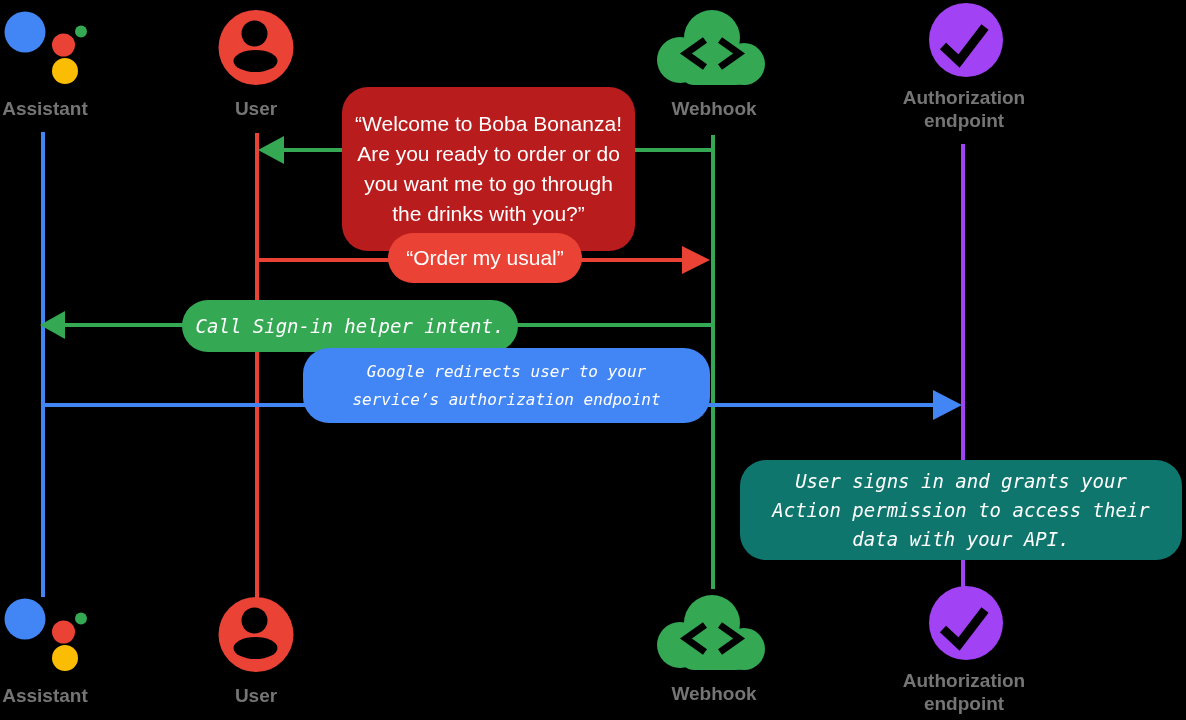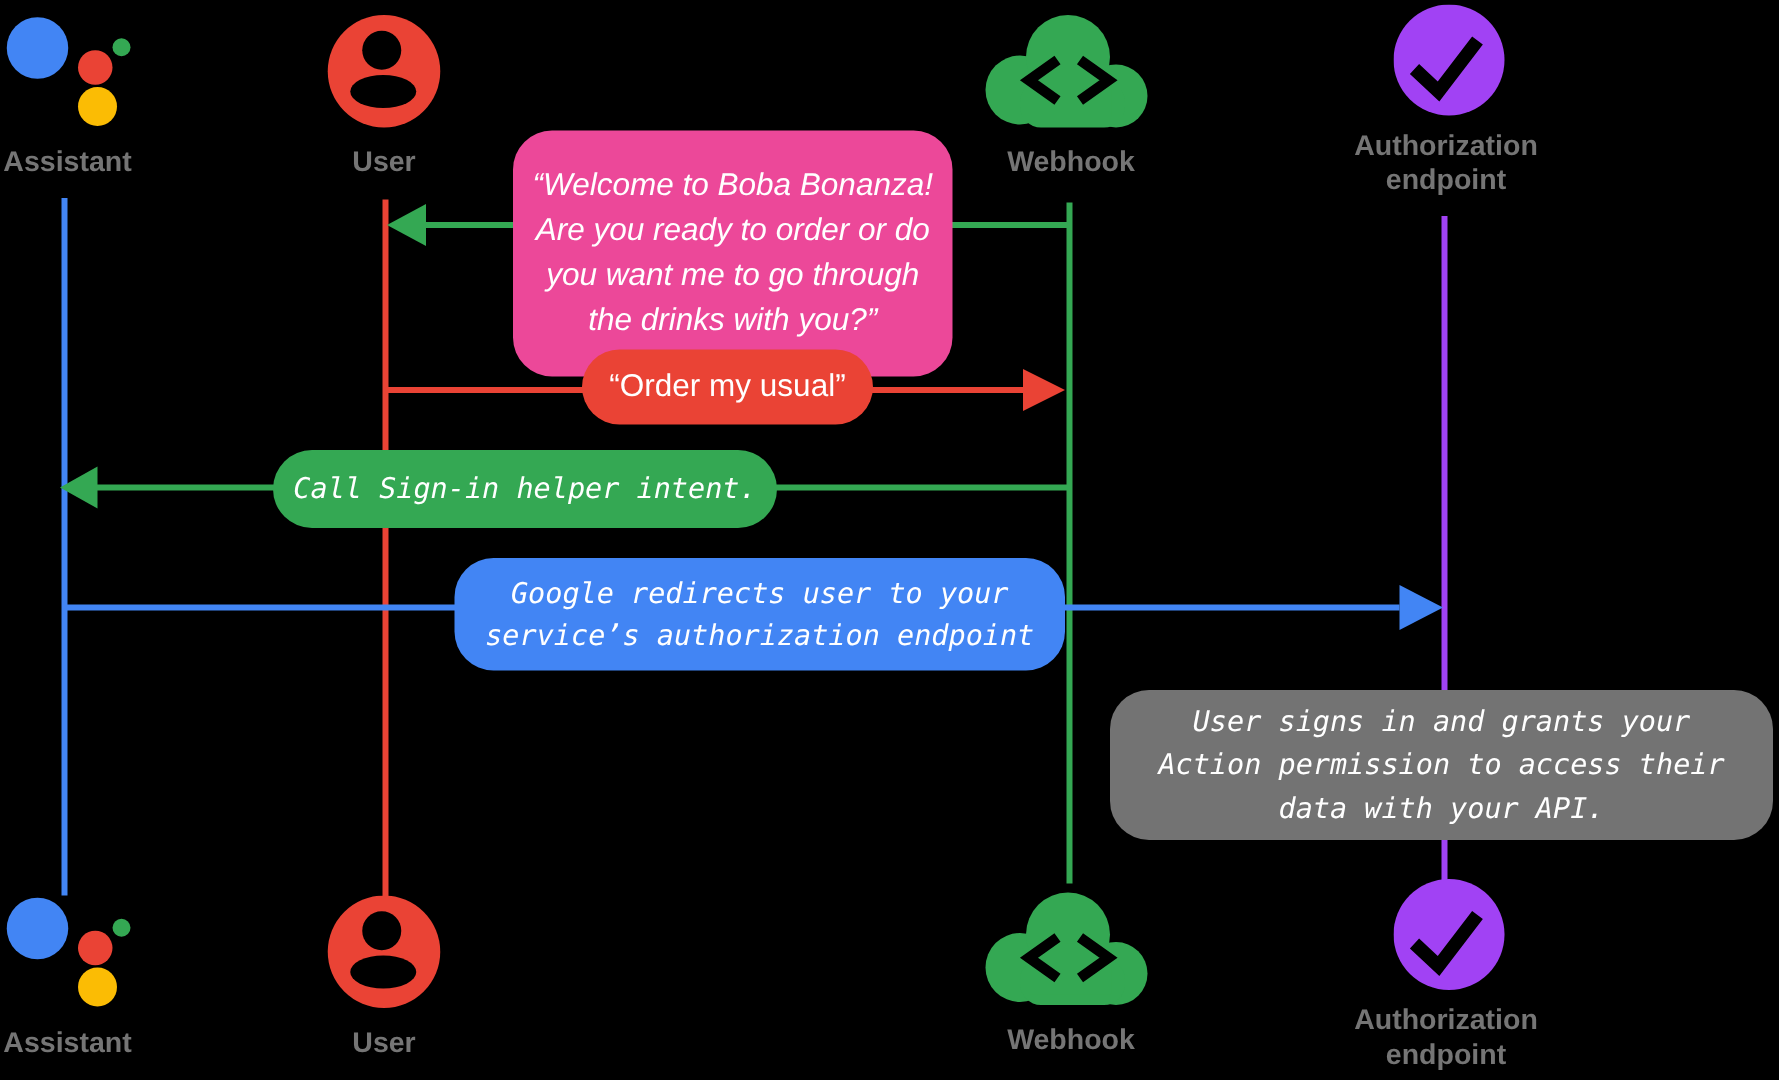--- a/index.html
+++ b/index.html
@@ -25,25 +25,25 @@
   .a4-line { left:42px; top:403px; width:891px; background:#4285F4; }
   .a4-head { left:933px; top:390px; border-top:15px solid transparent; border-bottom:15px solid transparent; border-left:29px solid #4285F4; }
   
   .box {
     position:absolute; z-index:3; border-radius:26px; color:#fff;
     display:flex; align-items:center; justify-content:center;
     text-align:center; white-space:pre-line;
   }
   .sans-msg { font-family:"Liberation Sans", sans-serif; }
   .mono-msg { font-family:"DejaVu Sans Mono", monospace; font-style:italic; }
-  .box-welcome  { left:342px; top:87px;  width:293px; height:164px; background:#ec4899; font-size:21px; line-height:30px;font-style:italic; }
+  .box-welcome  { left:342px; top:87px;  width:293px; height:164px; background:#b91c1c; font-size:21px; line-height:30px; }
   .box-order    { left:388px; top:233px; width:194px; height:50px;  background:#EA4335; font-size:21px; }
   .box-signin   { left:182px; top:300px; width:336px; height:52px;  background:#34A853; font-size:19px; }
-  .box-redirect { left:303px; top:372px; width:407px; height:75px;  background:#4285F4; font-size:19px; line-height:28px; }
-  .box-grants   { left:740px; top:460px; width:442px; height:100px; background:#737373; font-size:19px; line-height:29px; }
+  .box-redirect { left:303px; top:348px; width:407px; height:75px;  background:#4285F4; font-size:16px; line-height:28px; }
+  .box-grants   { left:740px; top:460px; width:442px; height:100px; background:#0f766e; font-size:19px; line-height:29px; }
   
   .icon { position:absolute; z-index:4; }
   .actor-label {
     position:absolute; z-index:4; color:#757575; font-weight:700;
     font-size:19px; line-height:23px; text-align:center; white-space:pre-line;
   }
   .ic-assistant-top { left:0px;   top:5px; }
   .ic-user-top      { left:218px; top:10px; }
   .ic-webhook-top   { left:656px; top:2px; }
   .ic-auth-top      { left:929px; top:3px; }

